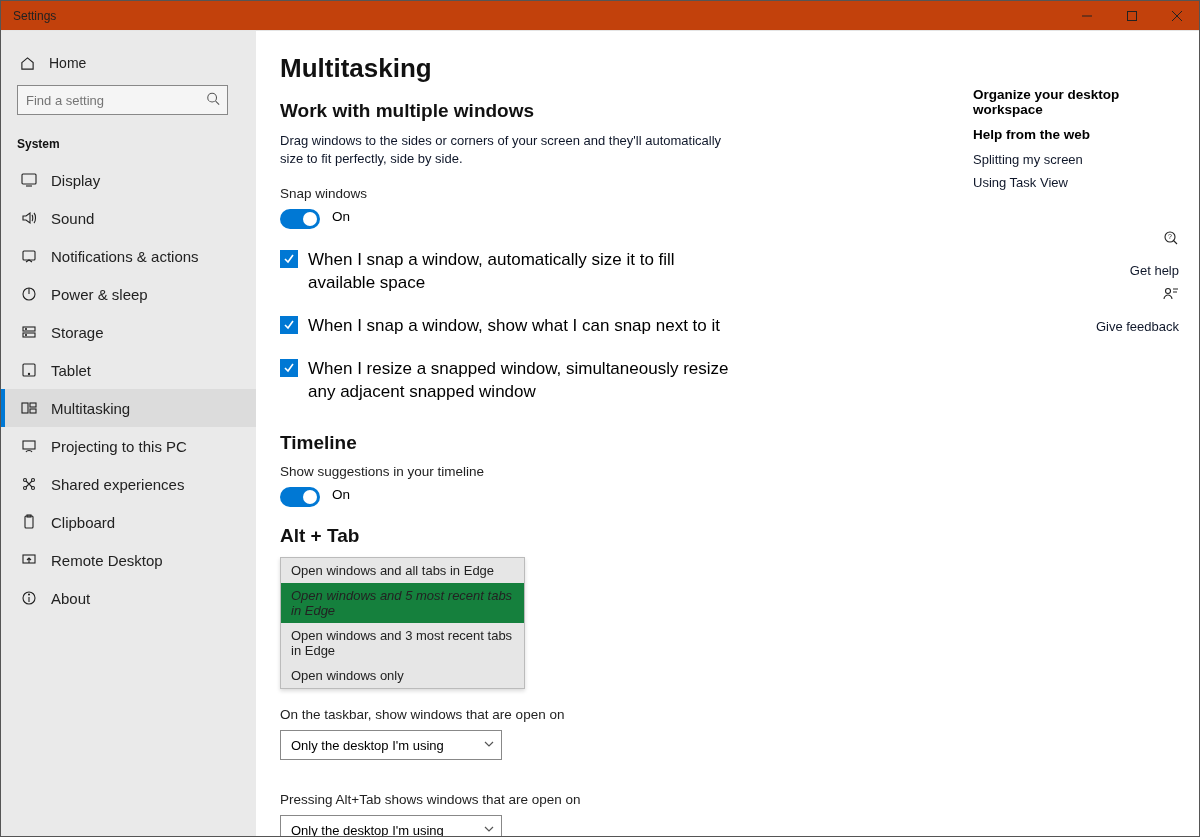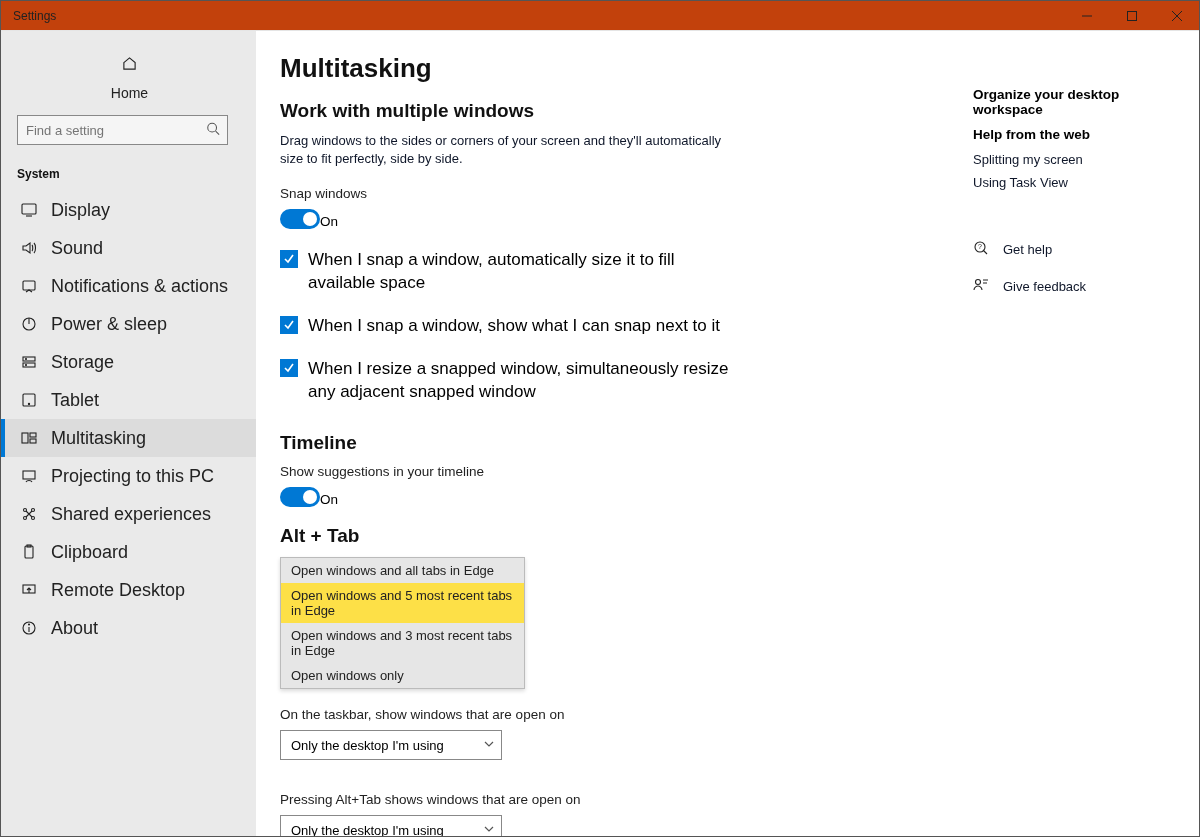--- a/index.html
+++ b/index.html
@@ -51,21 +51,20 @@
     padding-top: 14px;
   }
   .home-row {
     display: flex;
     align-items: center;
     padding: 10px 16px 10px 18px;
     gap: 14px;
     color: #222;
     font-size: 14px;
     cursor: default;
-    flex-direction: column;
   }
   .search-wrap {
     padding: 4px 28px 8px 16px;
   }
   .search {
     width: 100%;
     height: 30px;
     border: 1px solid #888;
     background: #f5f5f5;
     padding: 0 28px 0 8px;
@@ -90,21 +89,21 @@
     color: #111;
   }
   .nav-item {
     display: flex;
     align-items: center;
     padding: 0 16px 0 16px;
     height: 38px;
     gap: 14px;
     cursor: default;
     color: #222;
-    font-size: 18px;
+    font-size: 15px;
     border-left: 4px solid transparent;
   }
   .nav-item.active {
     background: #dcdcdc;
     border-left: 4px solid #0078d4;
   }
   .nav-icon { width: 16px; height: 16px; flex-shrink:0; display:flex; align-items:center; justify-content:center;}
   .nav-icon svg { display:block; }
   .main {
     flex: 1;
@@ -131,22 +130,22 @@
     line-height: 1.4;
     margin-bottom: 18px;
   }
   .label-sm {
     font-size: 13.5px;
     color: #222;
     margin-bottom: 8px;
   }
   .toggle-row {
     display: flex;
-    align-items: flex-end;
-    gap: 0;
+    align-items: flex-start;
+    gap: 12px;
     margin-bottom: 16px;
   }
   .toggle {
     width: 40px;
     height: 20px;
     background: #0078d4;
     border-radius: 10px;
     position: relative;
   }
   .toggle::after {
@@ -186,21 +185,21 @@
     background: #e6e6e6;
     box-shadow: 0 2px 4px rgba(0,0,0,0.15);
     margin-top: 8px;
     margin-bottom: 18px;
   }
   .dd-item {
     padding: 5px 10px;
     font-size: 13px;
     color: #222;
   }
-  .dropdown-list .dd-item:nth-child(2){ background:#fde047; }
+  .dropdown-list .dd-item:nth-child(2){ background:#15803d;font-style:italic; }
   .select-box {
     width: 222px;
     height: 30px;
     border: 1px solid #888;
     display: flex;
     align-items: center;
     padding: 0 6px 0 10px;
     font-size: 13px;
     justify-content: space-between;
     margin-top: 6px;
@@ -225,23 +224,24 @@
   }
   .link {
     color: #0f172a;
     font-size: 13px;
     display: block;
     margin-bottom: 8px;
     cursor: pointer;
   }
   .help-row {
     display: flex;
-    align-items: center;
+    align-items: flex-end;
     gap: 14px;
-    margin-top: 18px;
+    margin-top: 8px;
+    flex-direction: column;
   }
   .help-row .link { margin-bottom: 0; }
   .help-row svg { flex-shrink:0; }
 </style>
 </head>
 <body>
 
 <div class="titlebar">
   <span class="title">Settings</span>
   <div class="winbtns">

